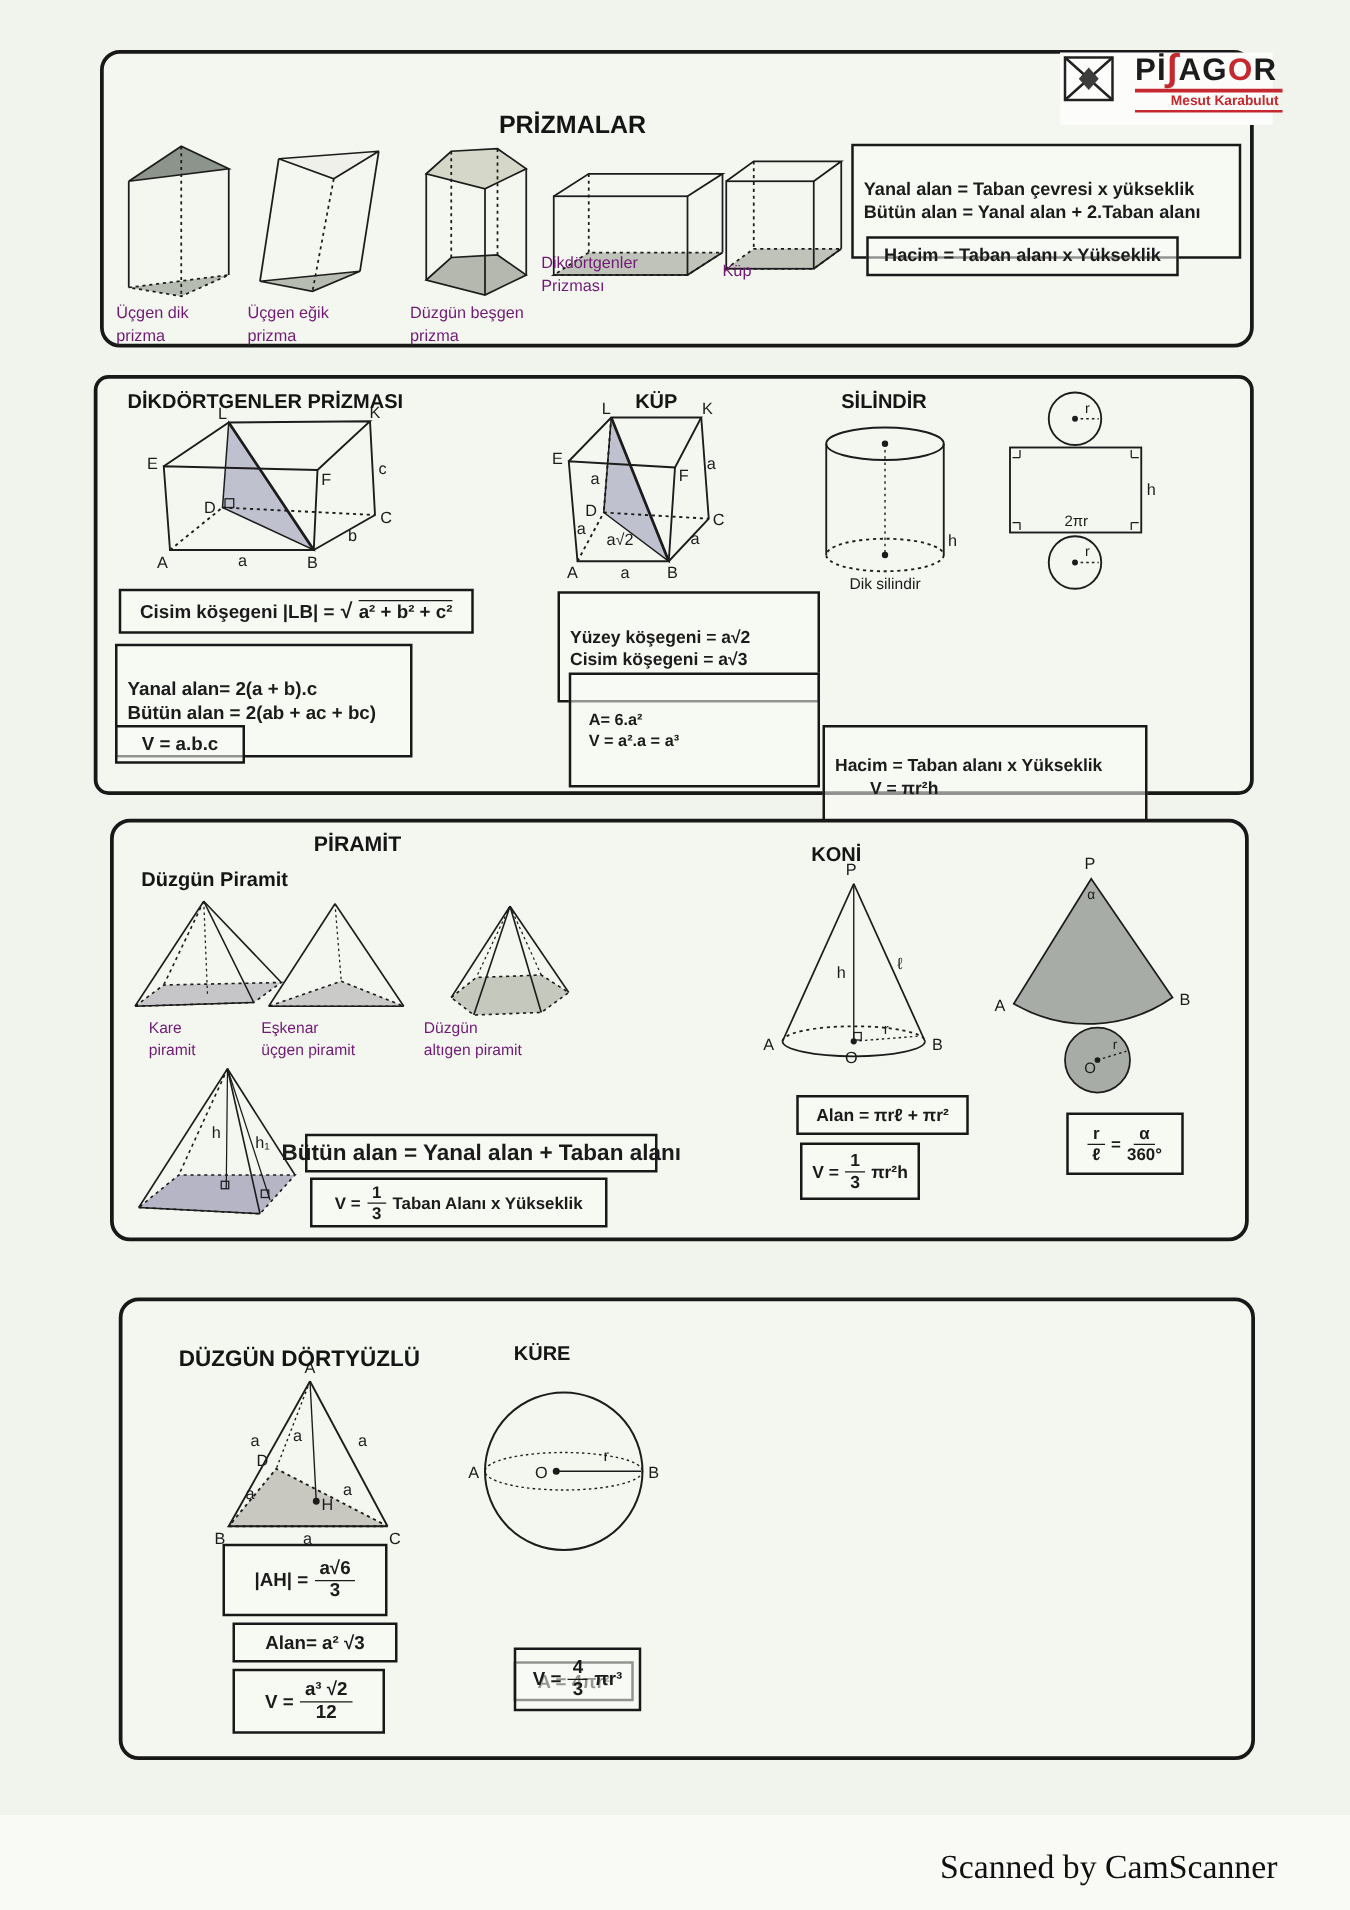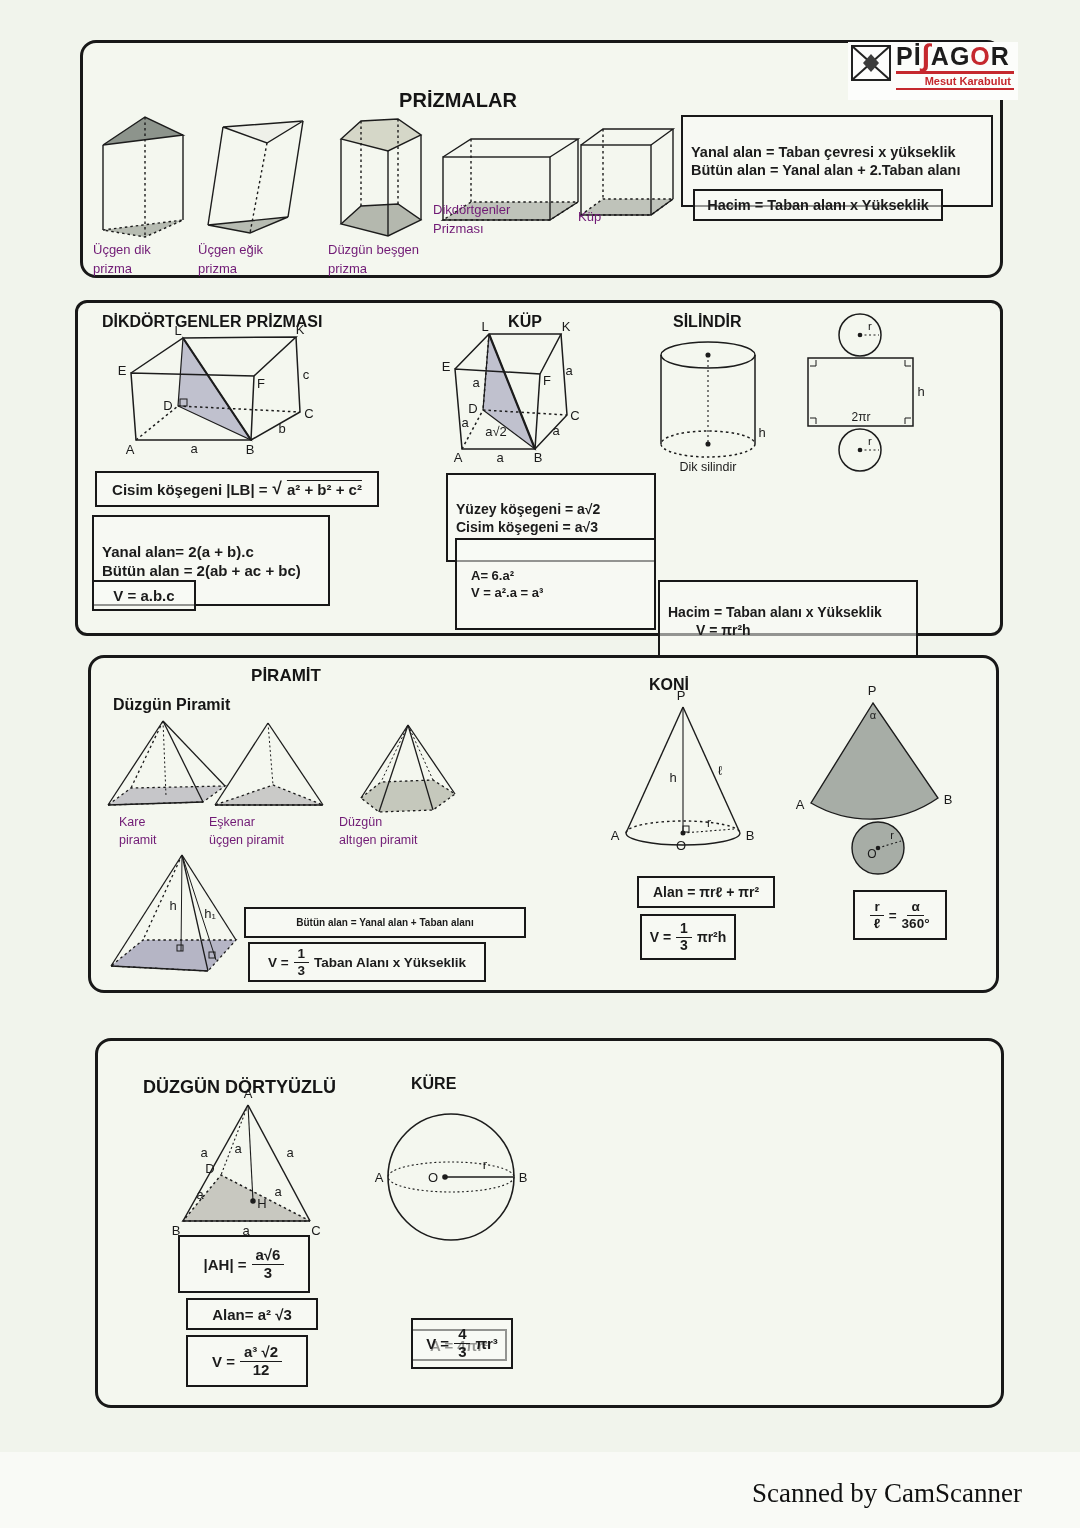--- a/index.html
+++ b/index.html
@@ -14,21 +14,21 @@
         display:flex;align-items:center;justify-content:center;gap:5px;
         font-weight:600;color:#1b1b1b;white-space:nowrap;}
   .fbox.col{flex-direction:column;align-items:flex-start;justify-content:center;gap:2px;padding:16px 8px;}
   .fbox.col > div{white-space:nowrap;}
   .frac{display:inline-flex;flex-direction:column;align-items:center;line-height:1.12;}
   .frac .num{border-bottom:1.7px solid #1b1b1b;padding:0 4px;}
   .ol{text-decoration:overline;}
   .lbl{position:absolute;color:#701a75;line-height:1.45;font-size:13px;}
   svg{position:absolute;overflow:visible;}
   svg text{font-family:"Liberation Sans",sans-serif;fill:#1b1b1b;font-size:13px;}
-  .logo{position:absolute;left:848px;top:42px;width:170px;height:58px;display:flex;gap:0;background:#fcfdfb;}
+  .logo{position:absolute;left:848px;top:42px;width:170px;height:58px;display:flex;gap:12px;background:#fcfdfb;}
   .logo-txt{display:flex;flex-direction:column;}
   .brand{display:flex;align-items:baseline;font-weight:bold;font-size:25px;letter-spacing:1px;
          border-bottom:3px solid #c5282e;padding-right:4px;}
   .brand .red{color:#c5282e;}
   .brand .intg{font-size:30px;color:#c5282e;line-height:.8;}
   .logo-sub{font-size:11px;font-weight:bold;color:#c5282e;text-align:right;
             border-bottom:2px solid #c5282e;padding:1px 3px 1px 0;}
   .footer{position:absolute;left:752px;top:1478px;font-family:"Liberation Serif",serif;
           font-size:27px;color:#101010;}
   .botband{position:absolute;left:0;top:1452px;width:1080px;height:76px;background:#f9faf6;}
@@ -296,21 +296,21 @@
       <line x1="71" y1="7" x2="70" y2="103" stroke-width="1"></line>
       <line x1="71" y1="7" x2="105" y2="112" stroke-width="1"></line>
       <rect x="66" y="97" width="6" height="6" stroke-width="1"></rect>
       <rect x="98" y="104" width="6" height="6" stroke-width="1"></rect>
       <line x1="0" y1="118" x2="97" y2="123"></line>
     </g>
     <text x="62" y="62" text-anchor="middle">h</text>
     <text x="99" y="70" text-anchor="middle">h₁</text>
   </svg>
 
-  <div class="fbox" style="left:153px;top:249px;width:278px;height:27px;font-size:10px;">
+  <div class="fbox" style="left:153px;top:249px;width:278px;height:27px;font-size:18px;">
     <div>Bütün alan = Yanal alan + Taban alanı</div>
   </div>
   <div class="fbox" style="left:157px;top:284px;width:234px;height:36px;font-size:13.5px;">
     <span>V =</span>
     <span class="frac">
       <span class="num">1</span>
       <span>3</span>
     </span>
     <span>Taban Alanı x Yükseklik</span>
   </div>

